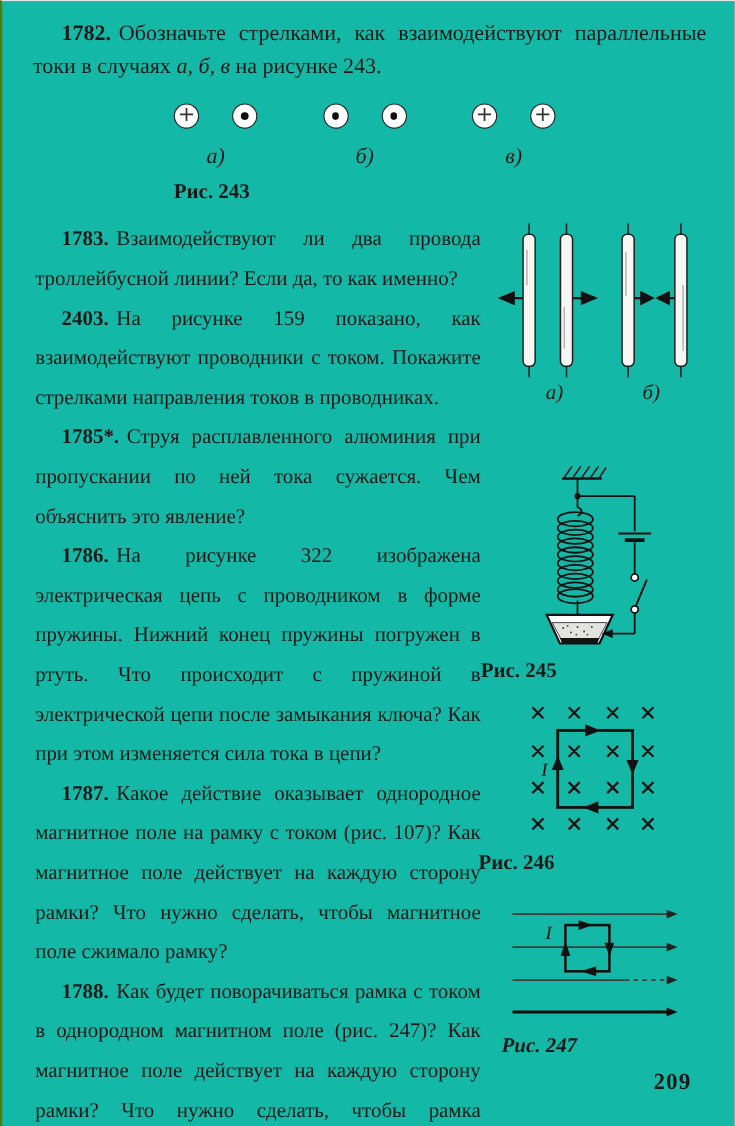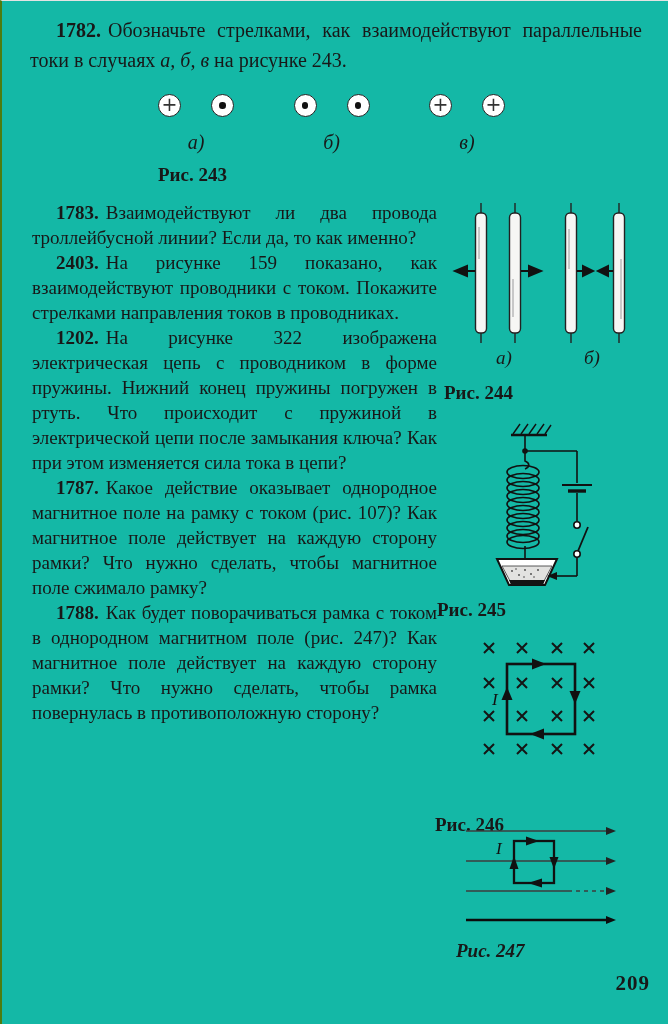--- a/index.html
+++ b/index.html
@@ -20,31 +20,31 @@
   .f243-syms{display:flex;justify-content:space-between;width:76px;}
   .circle{width:21px;height:21px;border:1.7px solid #222;border-radius:50%;
           display:flex;align-items:center;justify-content:center;background:#fff;}
   .sym-plus{font-size:19px;line-height:1;color:#333;font-weight:400;margin-top:-2px;font-family:"DejaVu Sans",sans-serif;}
   .sym-dot{width:6.5px;height:6.5px;background:#111;border-radius:50%;}
   .f243-label{margin-top:14px;font-style:italic;font-size:20px;line-height:22px;}
   .fig-caption{position:absolute;font-weight:bold;font-size:19px;text-align:left;width:200px;}
   .cap243{left:156px;top:163px;width:347px;}
   
   .text-col{position:absolute;left:30px;top:199px;width:405px;}
-  .text-col .para{font-size:19px;line-height:25px;text-indent:24px;}
+  .text-col .para{font-size:19px;line-height:36px;text-indent:24px;}
   
   .figabs{position:absolute;}
   .flabel{position:absolute;font-style:italic;font-size:19px;width:36px;text-align:center;}
   .cap244{left:442px;top:381px;}
   .cap245{left:435px;top:598px;}
-  .cap246{left:433px;top:773px;margin-top:40px;}
+  .cap246{left:433px;top:773px;}
   .cap247{left:454px;top:939px;font-style:italic;}
   .svg-I{font:italic 17px "Liberation Serif",serif;fill:#111;}
   
-  .page-num{position:absolute;left:592px;top:970px;width:56px;text-align:right;
+  .page-num{position:absolute;left:592px;top:970px;width:56px;text-align:left;
             font-size:21px;font-weight:600;letter-spacing:1px;}
 </style>
 </head>
 <body>
 
 <div class="page">
 
   <div class="intro">
     <p class="para"><span class="pnum">1782.</span><span>Обозначьте стрелками, как взаимодействуют параллельные токи в случаях </span><span class="it">а, б, в</span><span> на рисунке 243.</span></p>
   </div>
@@ -82,21 +82,22 @@
           </span>
       </div>
       <span class="f243-label">в)</span>
     </div>
   </div>
   <div class="fig-caption cap243">Рис. 243</div>
 
   <div class="text-col">
     <p class="para"><span class="pnum">1783.</span><span>Взаимодействуют ли два провода троллейбусной линии? Если да, то как именно?</span></p>
     <p class="para"><span class="pnum">2403.</span><span>На рисунке 159 показано, как взаимодействуют проводники с током. Покажите стрелками направления токов в проводниках.</span></p>
-    <p class="para"><span class="pnum">1202.</span><span>На рисунке 322 изображена электрическая цепь с проводником в форме пружины. Нижний конец пружины погружен в ртуть. Что происходит с пружиной в электрической цепи после замыкания ключа? Как при этом изменяется сила тока в цепи?</span></p>
+    <p class="para"><span class="pnum">1785*.</span><span>Струя расплавленного алюминия при пропускании по ней тока сужается. Чем объяснить это явление?</span></p>
+    <p class="para"><span class="pnum">1786.</span><span>На рисунке 322 изображена электрическая цепь с проводником в форме пружины. Нижний конец пружины погружен в ртуть. Что происходит с пружиной в электрической цепи после замыкания ключа? Как при этом изменяется сила тока в цепи?</span></p>
     <p class="para"><span class="pnum">1787.</span><span>Какое действие оказывает однородное магнитное поле на рамку с током (рис. 107)? Как магнитное поле действует на каждую сторону рамки? Что нужно сделать, чтобы магнитное поле сжимало рамку?</span></p>
     <p class="para"><span class="pnum">1788.</span><span>Как будет поворачиваться рамка с током в однородном магнитном поле (рис. 247)? Как магнитное поле действует на каждую сторону рамки? Что нужно сделать, чтобы рамка повернулась в противоположную сторону?</span></p>
   </div>
 
   <svg class="figabs" style="left:450px;top:198px;" width="200" height="150" viewBox="0 0 200 150">
     <g stroke="#222" fill="#f6f6f4" stroke-width="1.4">
       <line x1="29" y1="4" x2="29" y2="14" fill="none"></line>
         <rect x="23.5" y="14" width="11" height="120" rx="4.5"></rect>
         <line x1="29" y1="134" x2="29" y2="144"></line>
       <line x1="63" y1="4" x2="63" y2="14"></line>
@@ -123,21 +124,20 @@
     </g>
     <g stroke="#111" stroke-width="2" fill="#111">
       <line x1="125" y1="72" x2="133" y2="72"></line>
         <polygon points="131,67 131,77 141,72"></polygon>
       <line x1="161" y1="72" x2="154" y2="72"></line>
         <polygon points="156,67 156,77 146,72"></polygon>
     </g>
   </svg>
   <span class="flabel" style="left:484px;top:346px;">а)</span>
   <span class="flabel" style="left:572px;top:346px;">б)</span>
-  <div class="fig-caption cap244">Рис. 244</div>
 
   <svg class="figabs" style="left:465px;top:420px;" width="140" height="175" viewBox="0 0 140 175">
     <g stroke="#111" stroke-width="2.4">
       <line x1="44" y1="14" x2="80" y2="14"></line>
     </g>
     <g stroke="#111" stroke-width="1.4">
       <line x1="46" y1="13" x2="53" y2="3"></line>
         <line x1="54" y1="13" x2="61" y2="3"></line>
       <line x1="62" y1="13" x2="69" y2="3"></line>
         <line x1="70" y1="13" x2="77" y2="3"></line>

